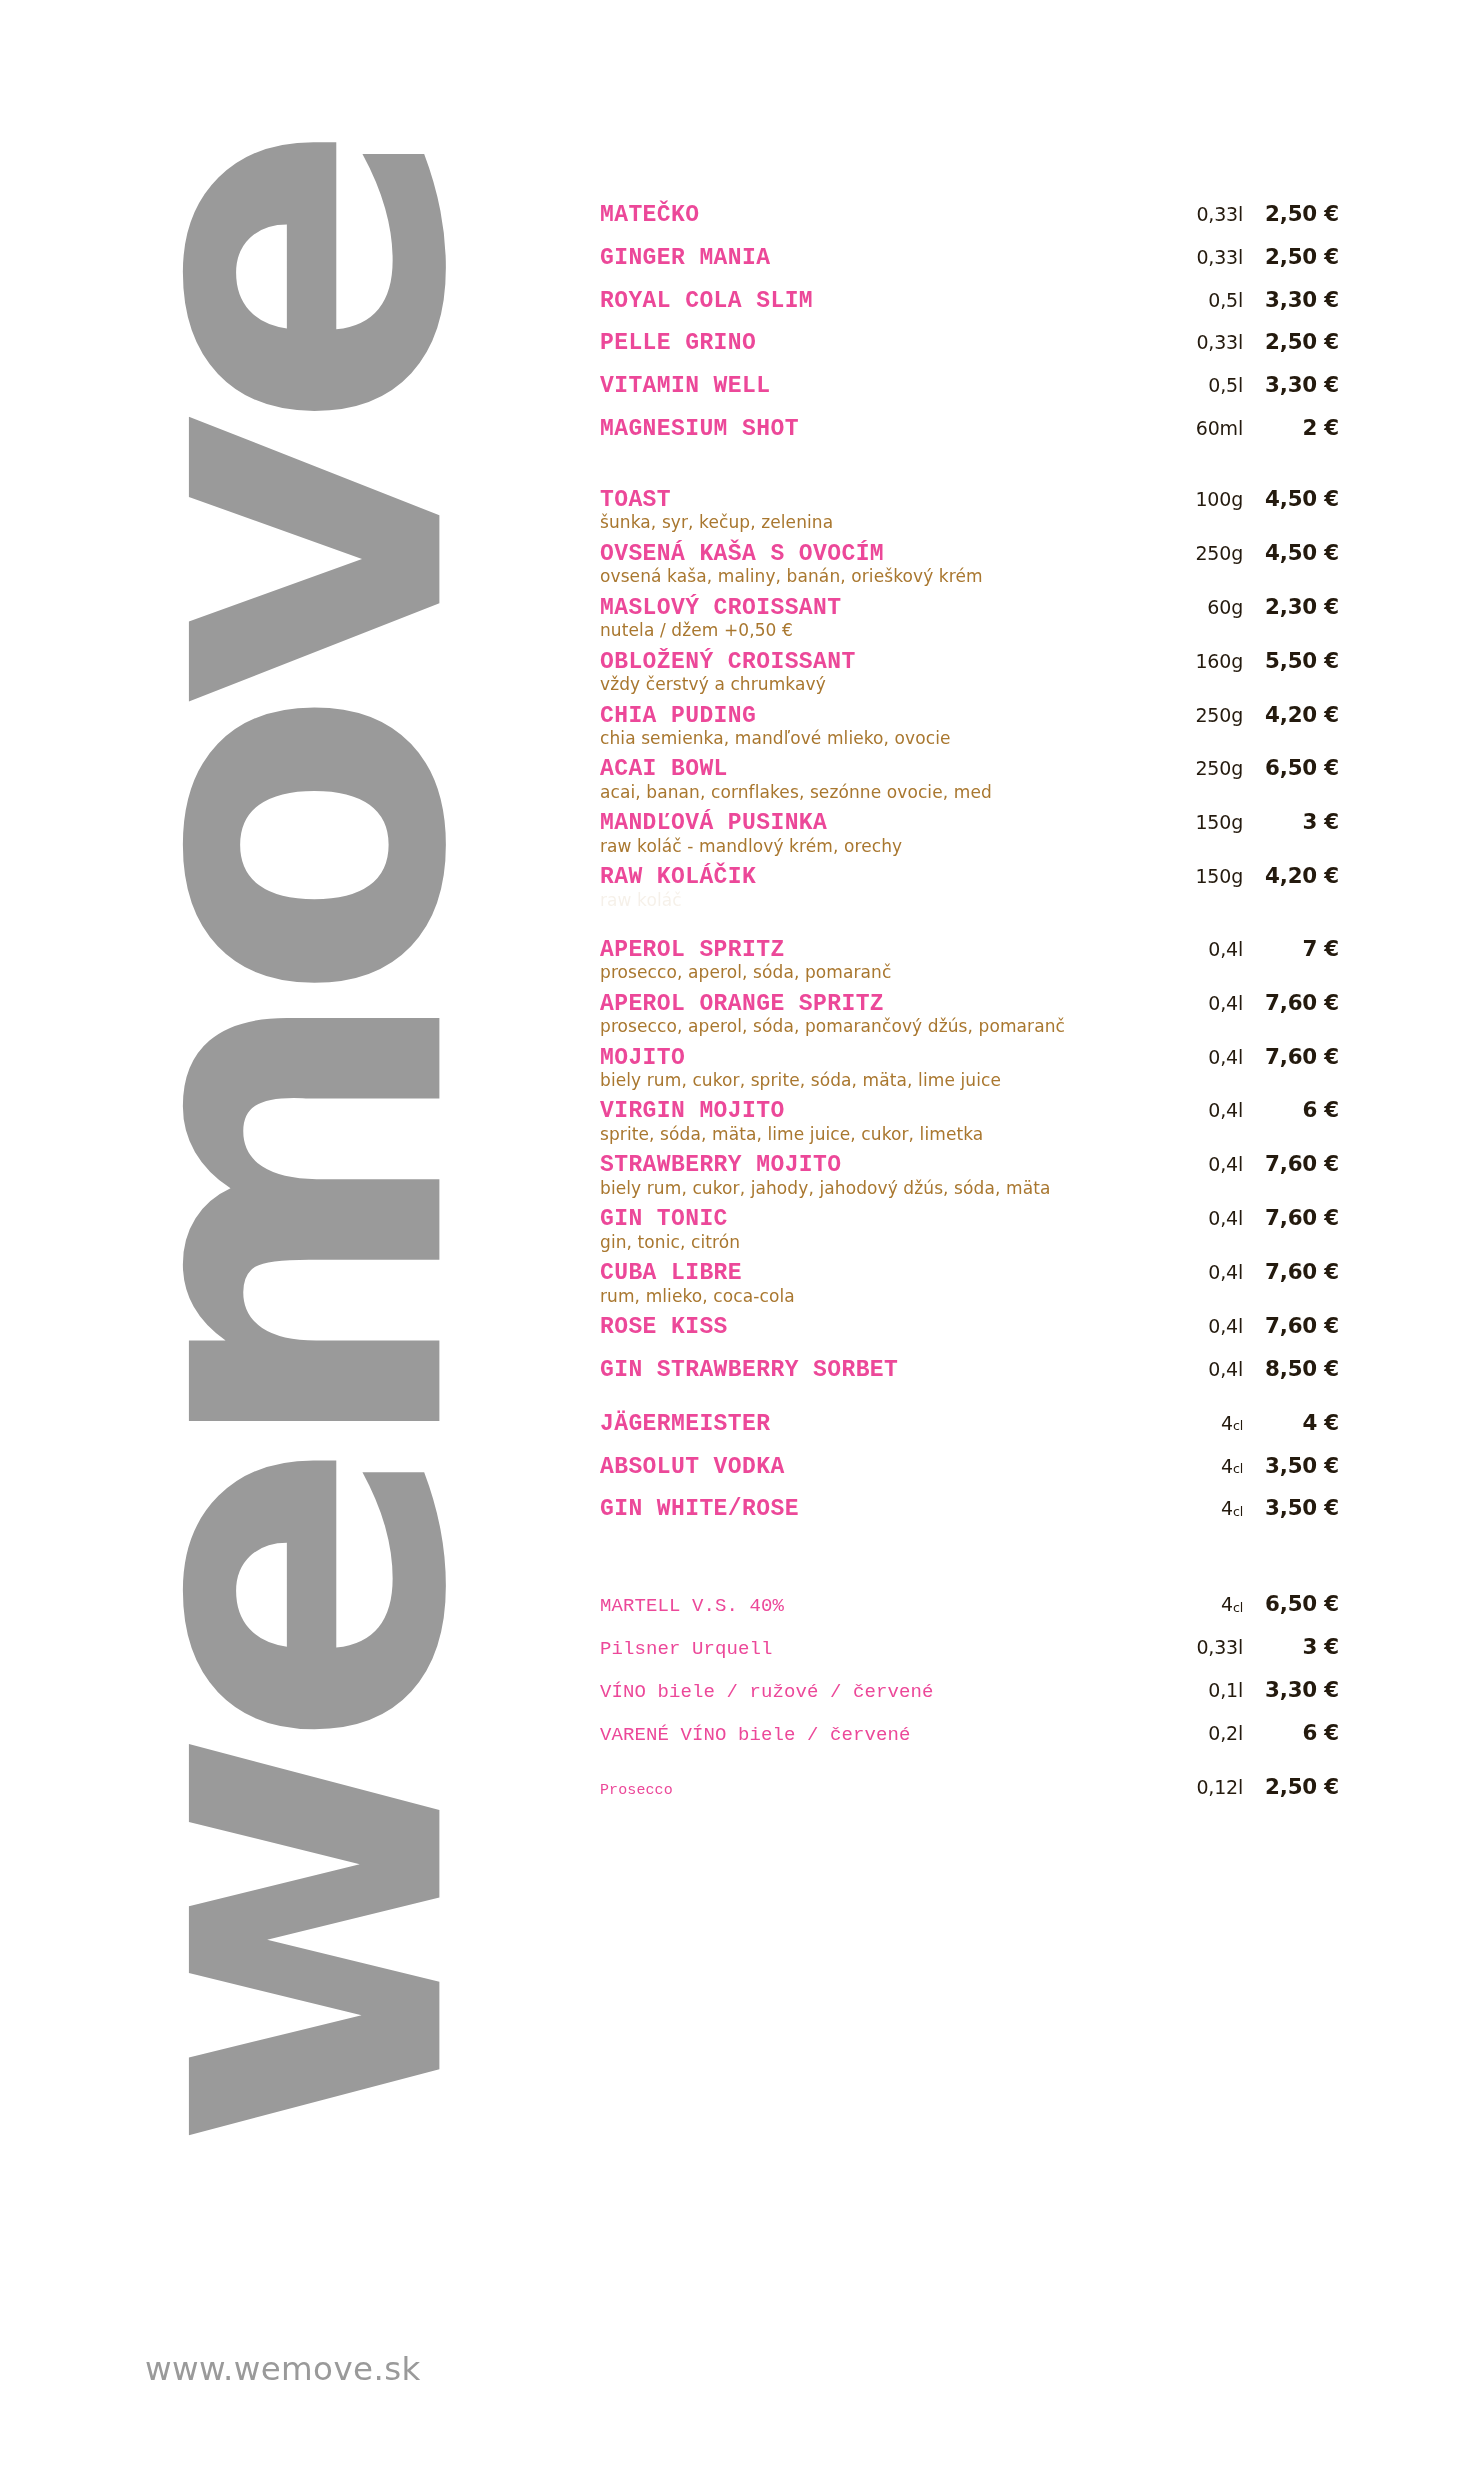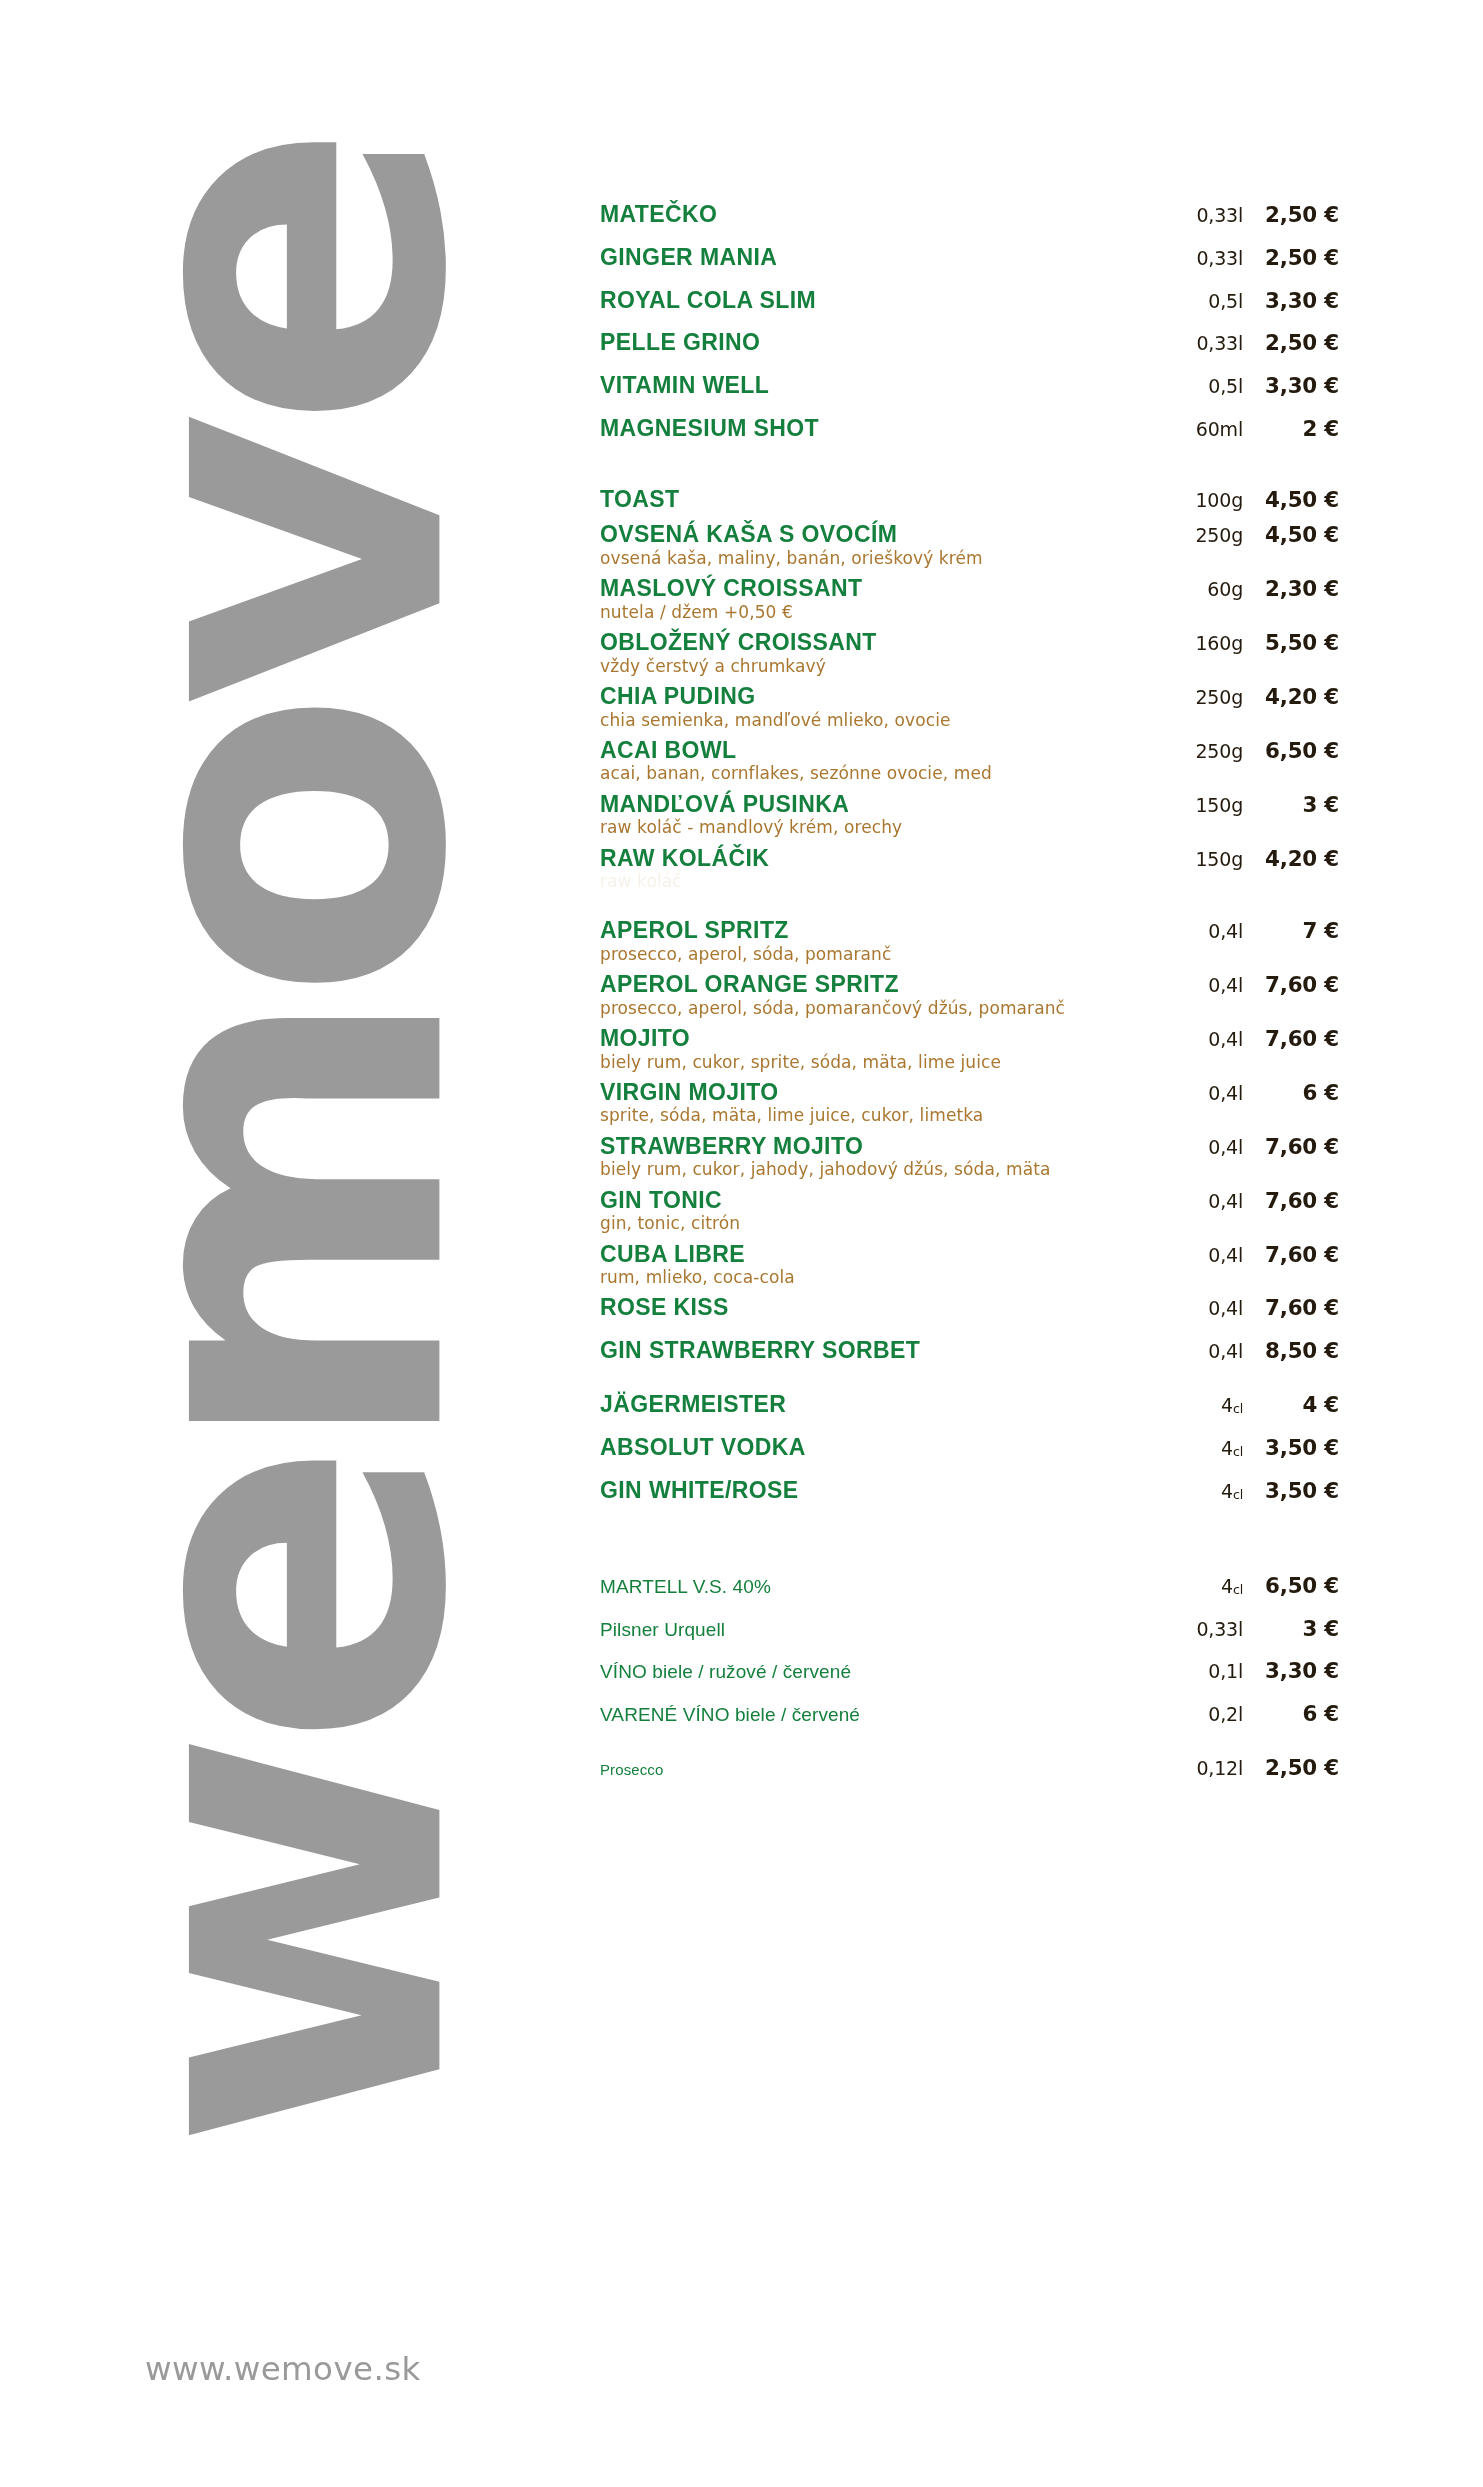--- a/index.html
+++ b/index.html
@@ -57,25 +57,25 @@
   .section.gap-sm { margin-top: 26px; }
 
   .row {
     position: relative;
     display: flex;
     align-items: baseline;
     min-height: 28px;
   }
   .row .name {
     flex: 1 1 auto;
-    font-family: Liberation Sans, sans-serif;
+    font-family: Liberation Mono, monospace;
     font-weight: 700;
     font-size: 23px;
     letter-spacing: 0.4px;
-    color: #15803d;
+    color: #ec4899;
     white-space: nowrap;
   }
   .row .name.mixed {
     font-weight: 500;
     letter-spacing: 0.1px;
     font-size: 19px;
   }
   .row .name.small {
     font-weight: 500;
     font-size: 15px;
@@ -192,20 +192,21 @@
       </div>
     </div>
 
     <div class="section gap-lg">
       <div class="item">
         <div class="row">
           <span class="name">TOAST</span>
           <span class="size">100g</span>
           <span class="price">4,50 €</span>
         </div>
+        <div class="desc">šunka, syr, kečup, zelenina</div>
       </div>
       <div class="item">
         <div class="row">
           <span class="name">OVSENÁ KAŠA S OVOCÍM</span>
           <span class="size">250g</span>
           <span class="price">4,50 €</span>
         </div>
         <div class="desc">ovsená kaša, maliny, banán, orieškový krém</div>
       </div>
       <div class="item">

